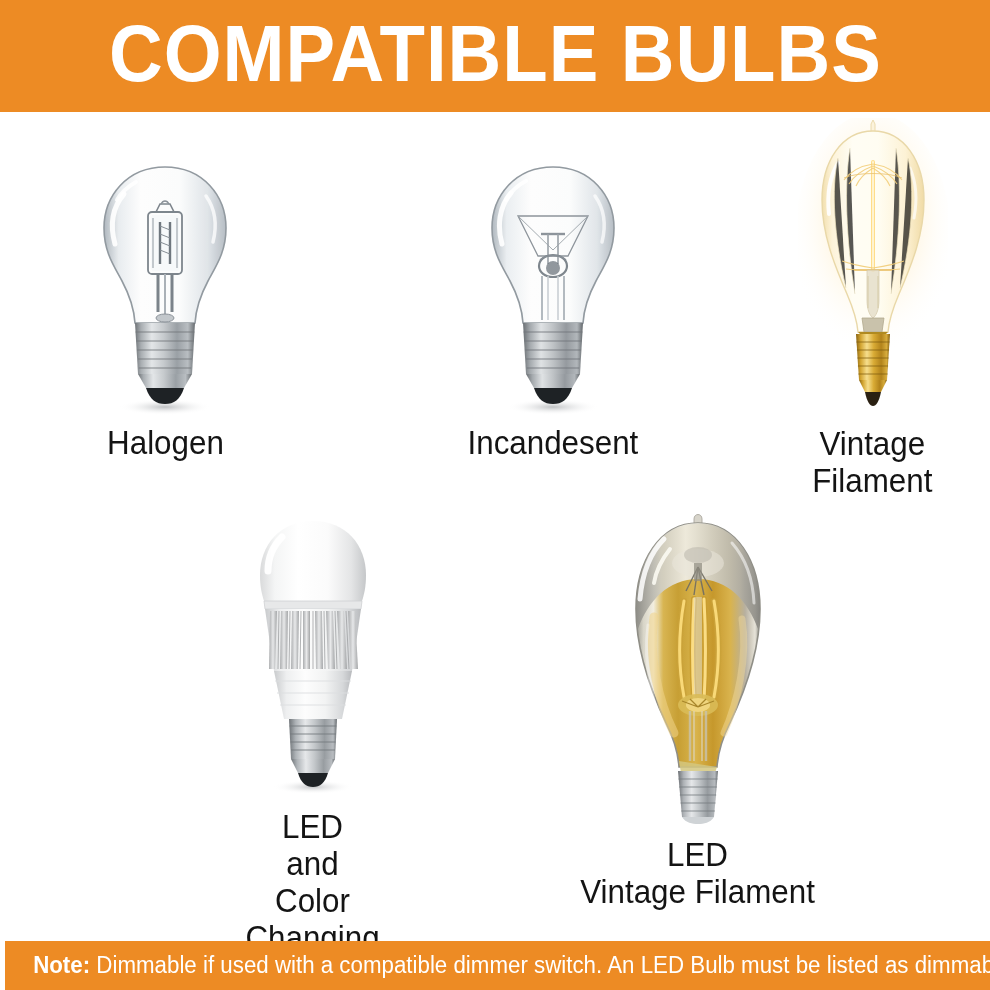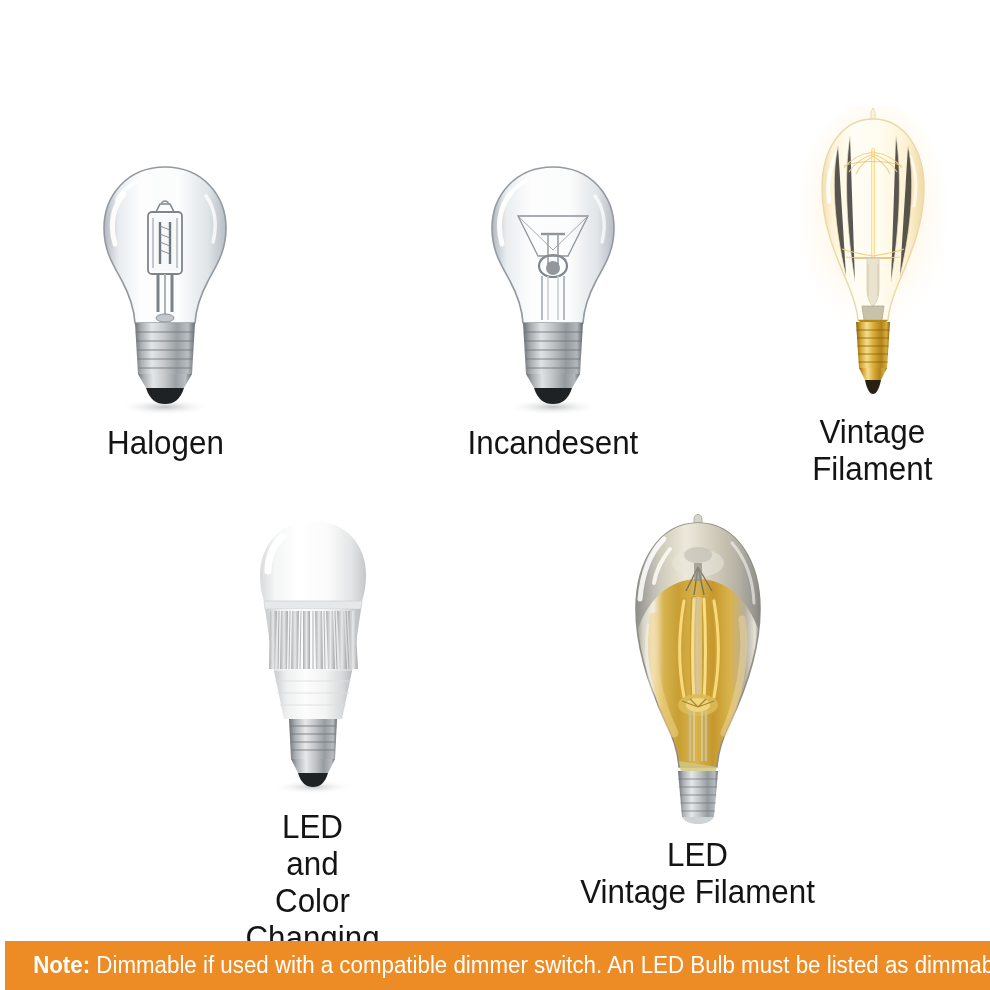--- a/index.html
+++ b/index.html
@@ -59,36 +59,39 @@
     line-height:1.12;
     text-align:center;
     white-space:pre-line;
     transform:scaleX(0.95);
     transform-origin:center top;
   }
 
   
   #cell-halogen   {left:50px;  top:160px; width:230px;}
   #cell-incand    {left:428px; top:160px; width:250px;}
-  #cell-vintage   {left:760px; top:106px; width:225px;}
+  #cell-vintage   {left:760px; top:118px; width:225px;}
   
   #cell-led       {left:200px; top:515px; width:225px;}
   #cell-ledvint   {left:570px; top:505px; width:255px;}
 
   #cell-halogen .caption{margin-top:10px;}
   #cell-incand  .caption{margin-top:10px;}
   #cell-vintage .caption{margin-top:8px;}
   #cell-led     .caption{margin-top:14px;}
   #cell-ledvint .caption{margin-top:12px;}
 </style>
 </head>
 <body>
 
 <div id="page">
 
+  <div class="header-bar">
+    <div class="header-title">COMPATIBLE BULBS</div>
+  </div>
 
   <div class="cell" id="cell-halogen">
     <span>
       <svg class="bulb-art" width="150" height="255" viewBox="0 0 150 255">
         <defs>
           <linearGradient id="hgGlass" x1="0" y1="0" x2="1" y2="0">
             <stop offset="0%" stop-color="#aeb6bd"></stop>
             <stop offset="12%" stop-color="#e8ecef"></stop>
             <stop offset="30%" stop-color="#fdfdfd"></stop>
             <stop offset="62%" stop-color="#fbfcfc"></stop>

